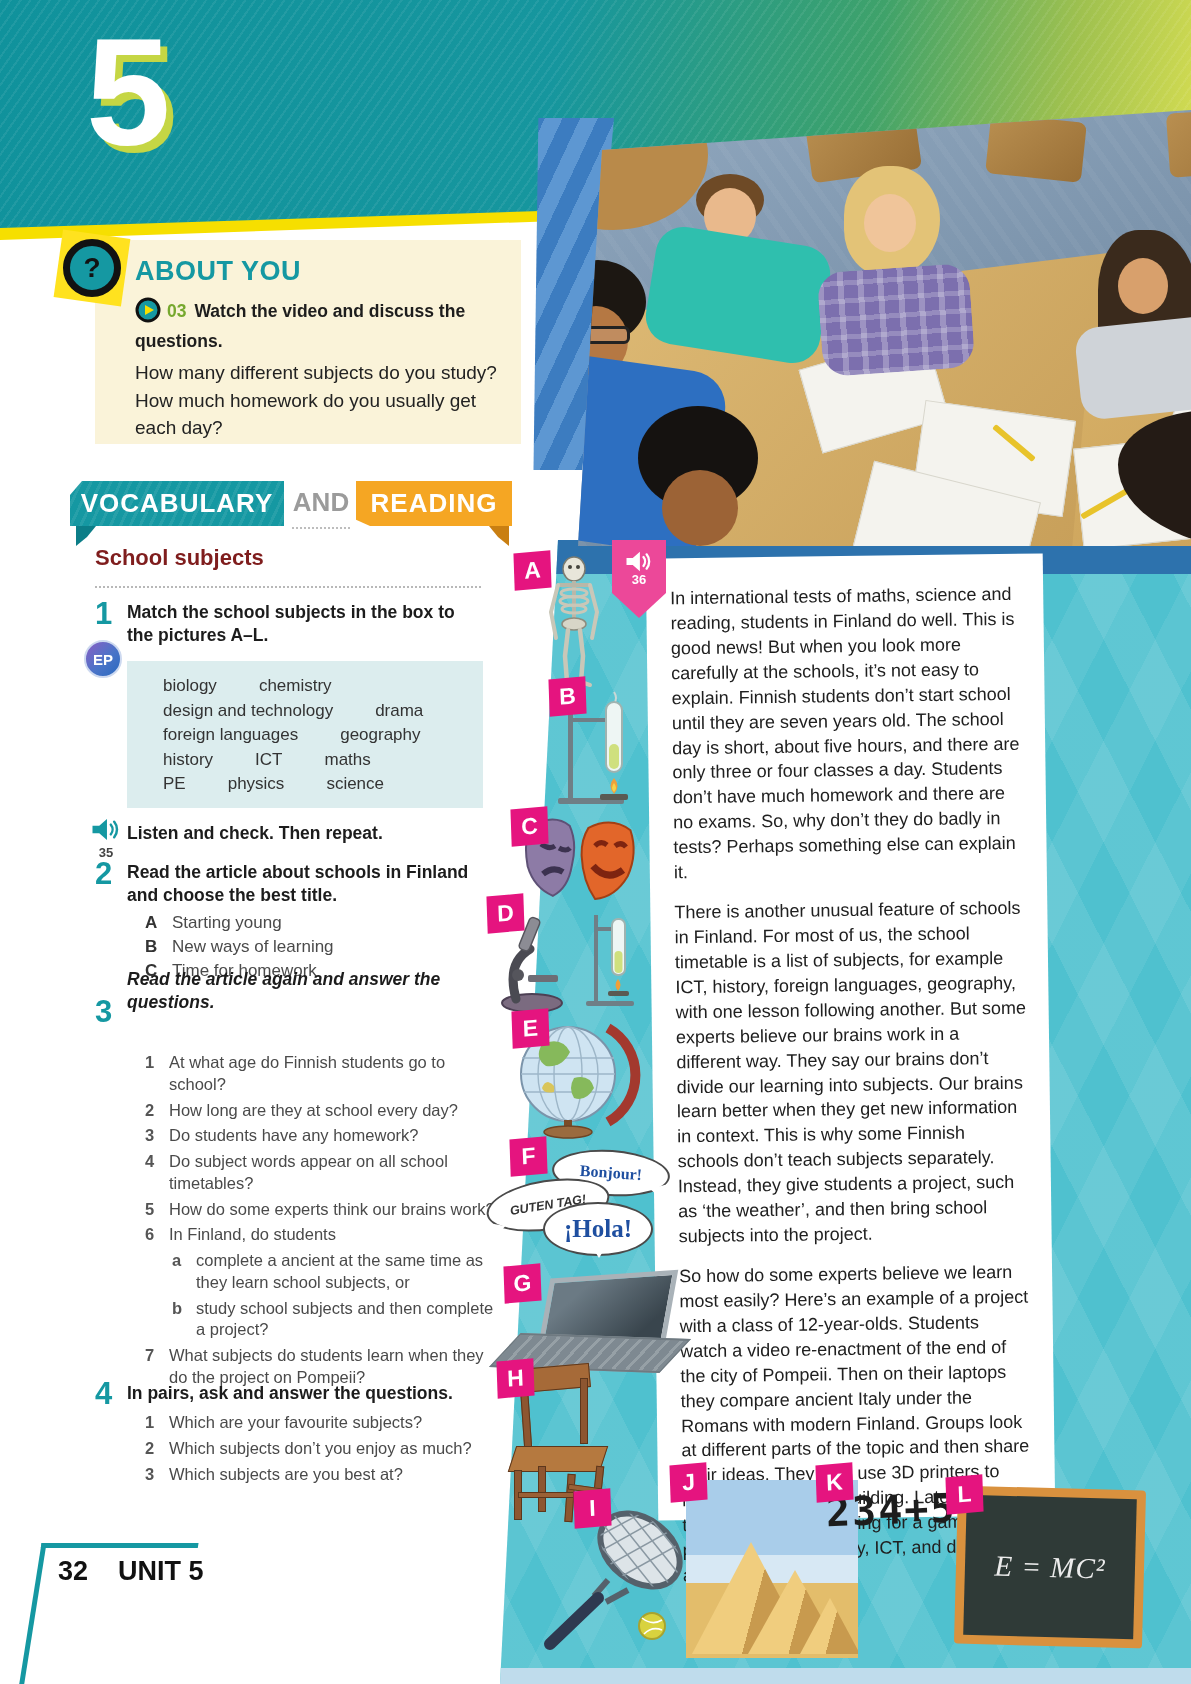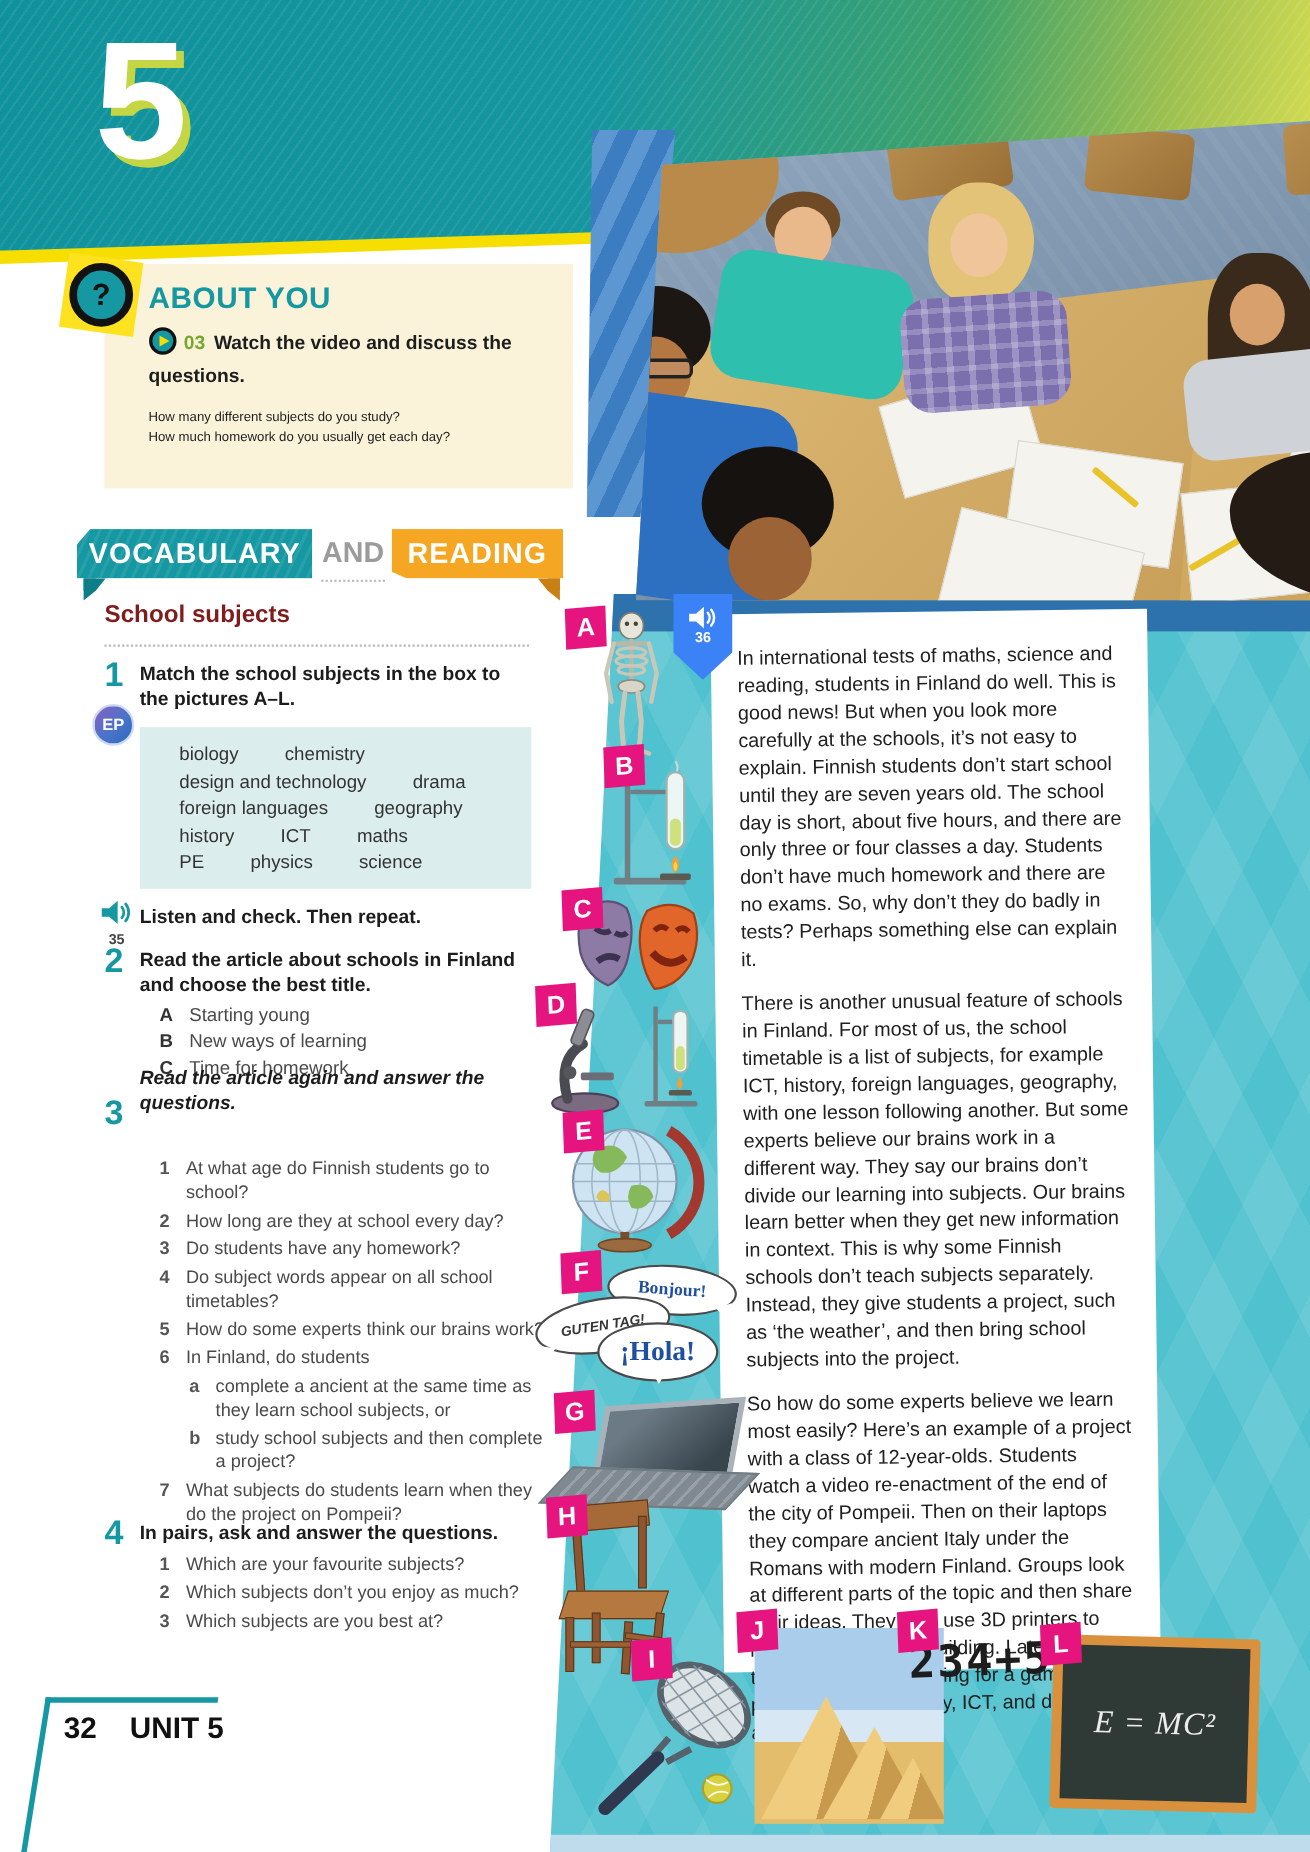--- a/index.html
+++ b/index.html
@@ -30,21 +30,21 @@
   .ph{position:absolute;}
   .wood{background:linear-gradient(135deg,#b98f50,#996f36);border-radius:8px;}
   .paper{background:#f4f3ee;border:1px solid #d8d6cc;}
   .pencil{background:#e8c32a;border-radius:2px;}
 
   
   #about-box{left:95px;top:240px;width:426px;height:204px;background:#faf3d9;z-index:4;
     padding:16px 20px 14px 40px;box-sizing:border-box;}
   #about-title{font-size:27px;font-weight:900;color:#1598a2;letter-spacing:.5px;}
   #about-instr{margin-top:10px;font-size:17.5px;font-weight:700;color:#1d1d1d;line-height:1.35;}
-  #about-qs{margin-top:18px;font-size:12px;color:#222;line-height:1.45;}
+  #about-qs{margin-top:6px;font-size:19px;color:#222;line-height:1.45;}
   #qicon{left:58px;top:234px;width:68px;height:68px;background:#ffe21f;transform:rotate(8deg);z-index:5;}
   #qicon .qcircle{width:58px;height:58px;margin:5px;background:#1598a2;border:7px solid #121212;
     border-radius:50%;box-sizing:border-box;display:flex;align-items:center;justify-content:center;
     font-size:28px;font-weight:900;color:#121212;transform:rotate(-8deg);}
   .play-ic{display:inline-block;vertical-align:-6px;margin-right:6px;}
   .vid-num{color:#76a82e;font-weight:900;margin-right:8px;}
 
   
   #banner-vocab{left:70px;top:481px;width:214px;height:45px;color:#fff;font-weight:900;font-size:26px;
     letter-spacing:1px;display:flex;align-items:center;justify-content:center;z-index:4;
@@ -88,21 +88,21 @@
 
   
   #panel{left:500px;top:540px;width:691px;height:1144px;z-index:1;
     clip-path:polygon(58px 0,100% 0,100% 100%,0 100%);
     background:
       repeating-linear-gradient(63deg,rgba(255,255,255,.09) 0 46px,rgba(255,255,255,0) 46px 92px),
       repeating-linear-gradient(-63deg,rgba(255,255,255,.07) 0 46px,rgba(255,255,255,0) 46px 92px),
       #4fc1cf;}
   #panel-blueband{position:absolute;left:0;top:0;width:100%;height:34px;background:#2d72ad;}
   #panel-bottom{position:absolute;left:0;bottom:0;width:100%;height:16px;background:#bfdcec;}
-  #badge36{left:612px;top:540px;width:54px;height:78px;background:#3b82f6;z-index:6;
+  #badge36{left:612px;top:540px;width:54px;height:78px;background:#ec4899;z-index:6;
     clip-path:polygon(0 0,100% 0,100% 68%,50% 100%,0 68%);
     display:flex;flex-direction:column;align-items:center;padding-top:9px;box-sizing:border-box;color:#fff;}
   #badge36 .audio-num{color:#fff;}
   #article-box{left:652px;top:556px;width:397px;height:962px;background:#fff;z-index:4;
     transform:rotate(-0.75deg);padding:28px 22px 0 24px;box-sizing:border-box;}
   .apara{font-size:18px;line-height:1.385;color:#202020;margin:0 0 15px;}
 
   
   .plabel{width:37px;height:37px;background:#e5147f;color:#fff;font-weight:900;font-size:23px;
     display:flex;align-items:center;justify-content:center;transform:rotate(-5deg) skewX(-3deg);z-index:7;}

